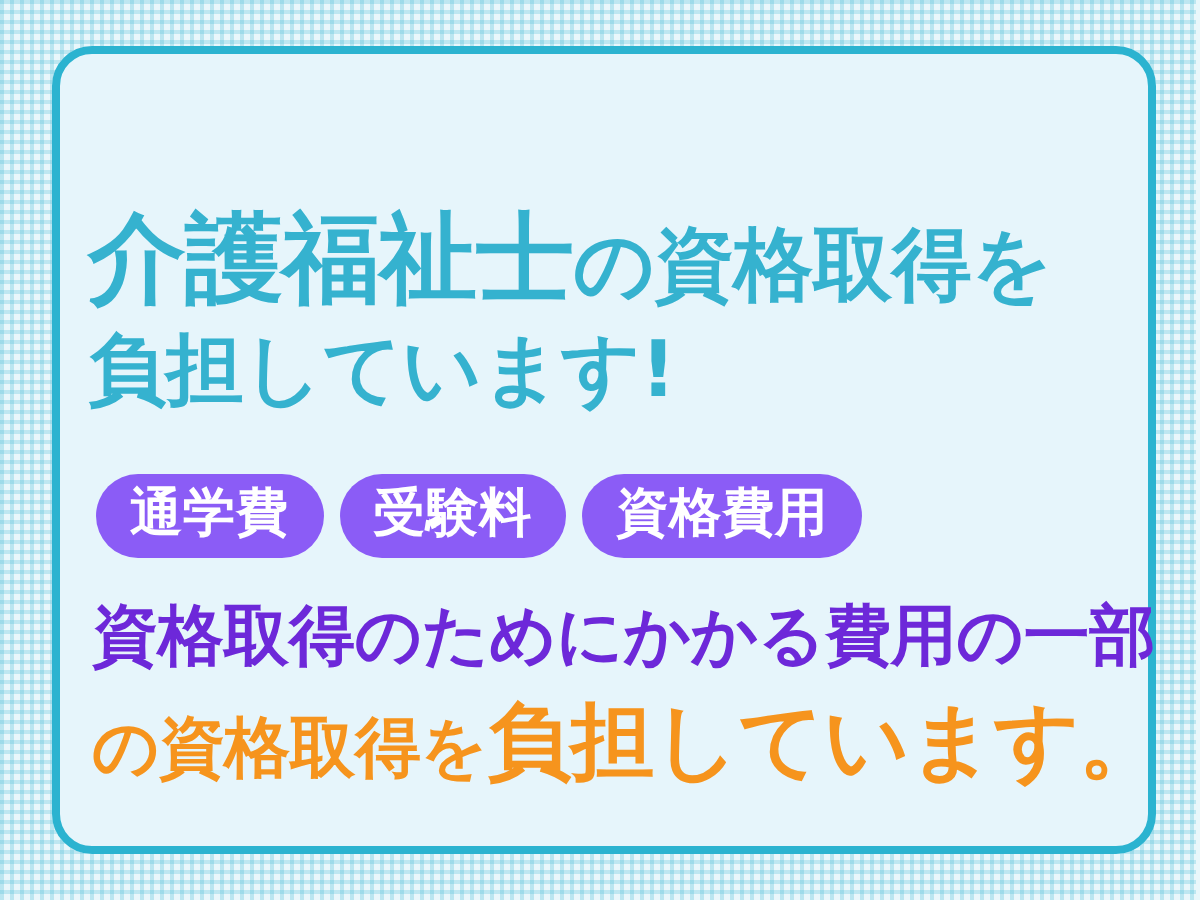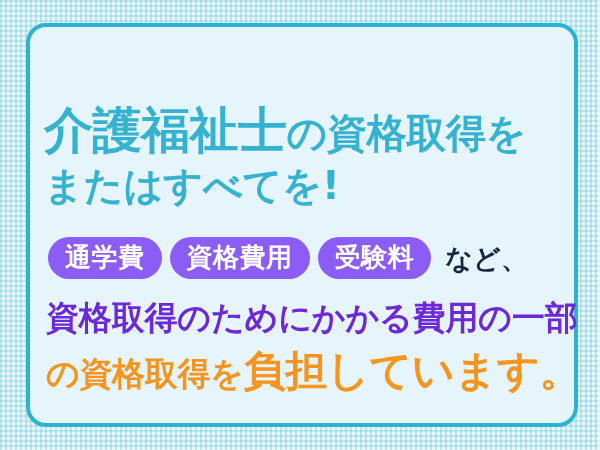--- a/index.html
+++ b/index.html
@@ -179,27 +179,26 @@
   <div class="panel-fill"></div>
   <div class="panel-frame"></div>
 
   <div class="content">
 
     <div class="headline-1 jp">
       <span class="big">介護福祉士</span>
         <span class="small">の資格取得を</span>
     </div>
 
-    <div class="headline-2 jp">またはすべてを!</div>
+    <div class="headline-2 jp">負担しています!</div>
 
     <div class="pill-row">
       <span class="pill jp">通学費</span>
+      <span class="pill jp">受験料</span>
       <span class="pill jp">資格費用</span>
-      <span class="pill jp">受験料</span>
-      <span class="pill-suffix jp">など、</span>
     </div>
 
     <div class="body-1 jp">資格取得のためにかかる費用の一部</div>
 
     <div class="body-2 jp">
       <span class="small">の資格取得を</span>
         <span class="big">負担しています。</span>
     </div>
 
   </div>

